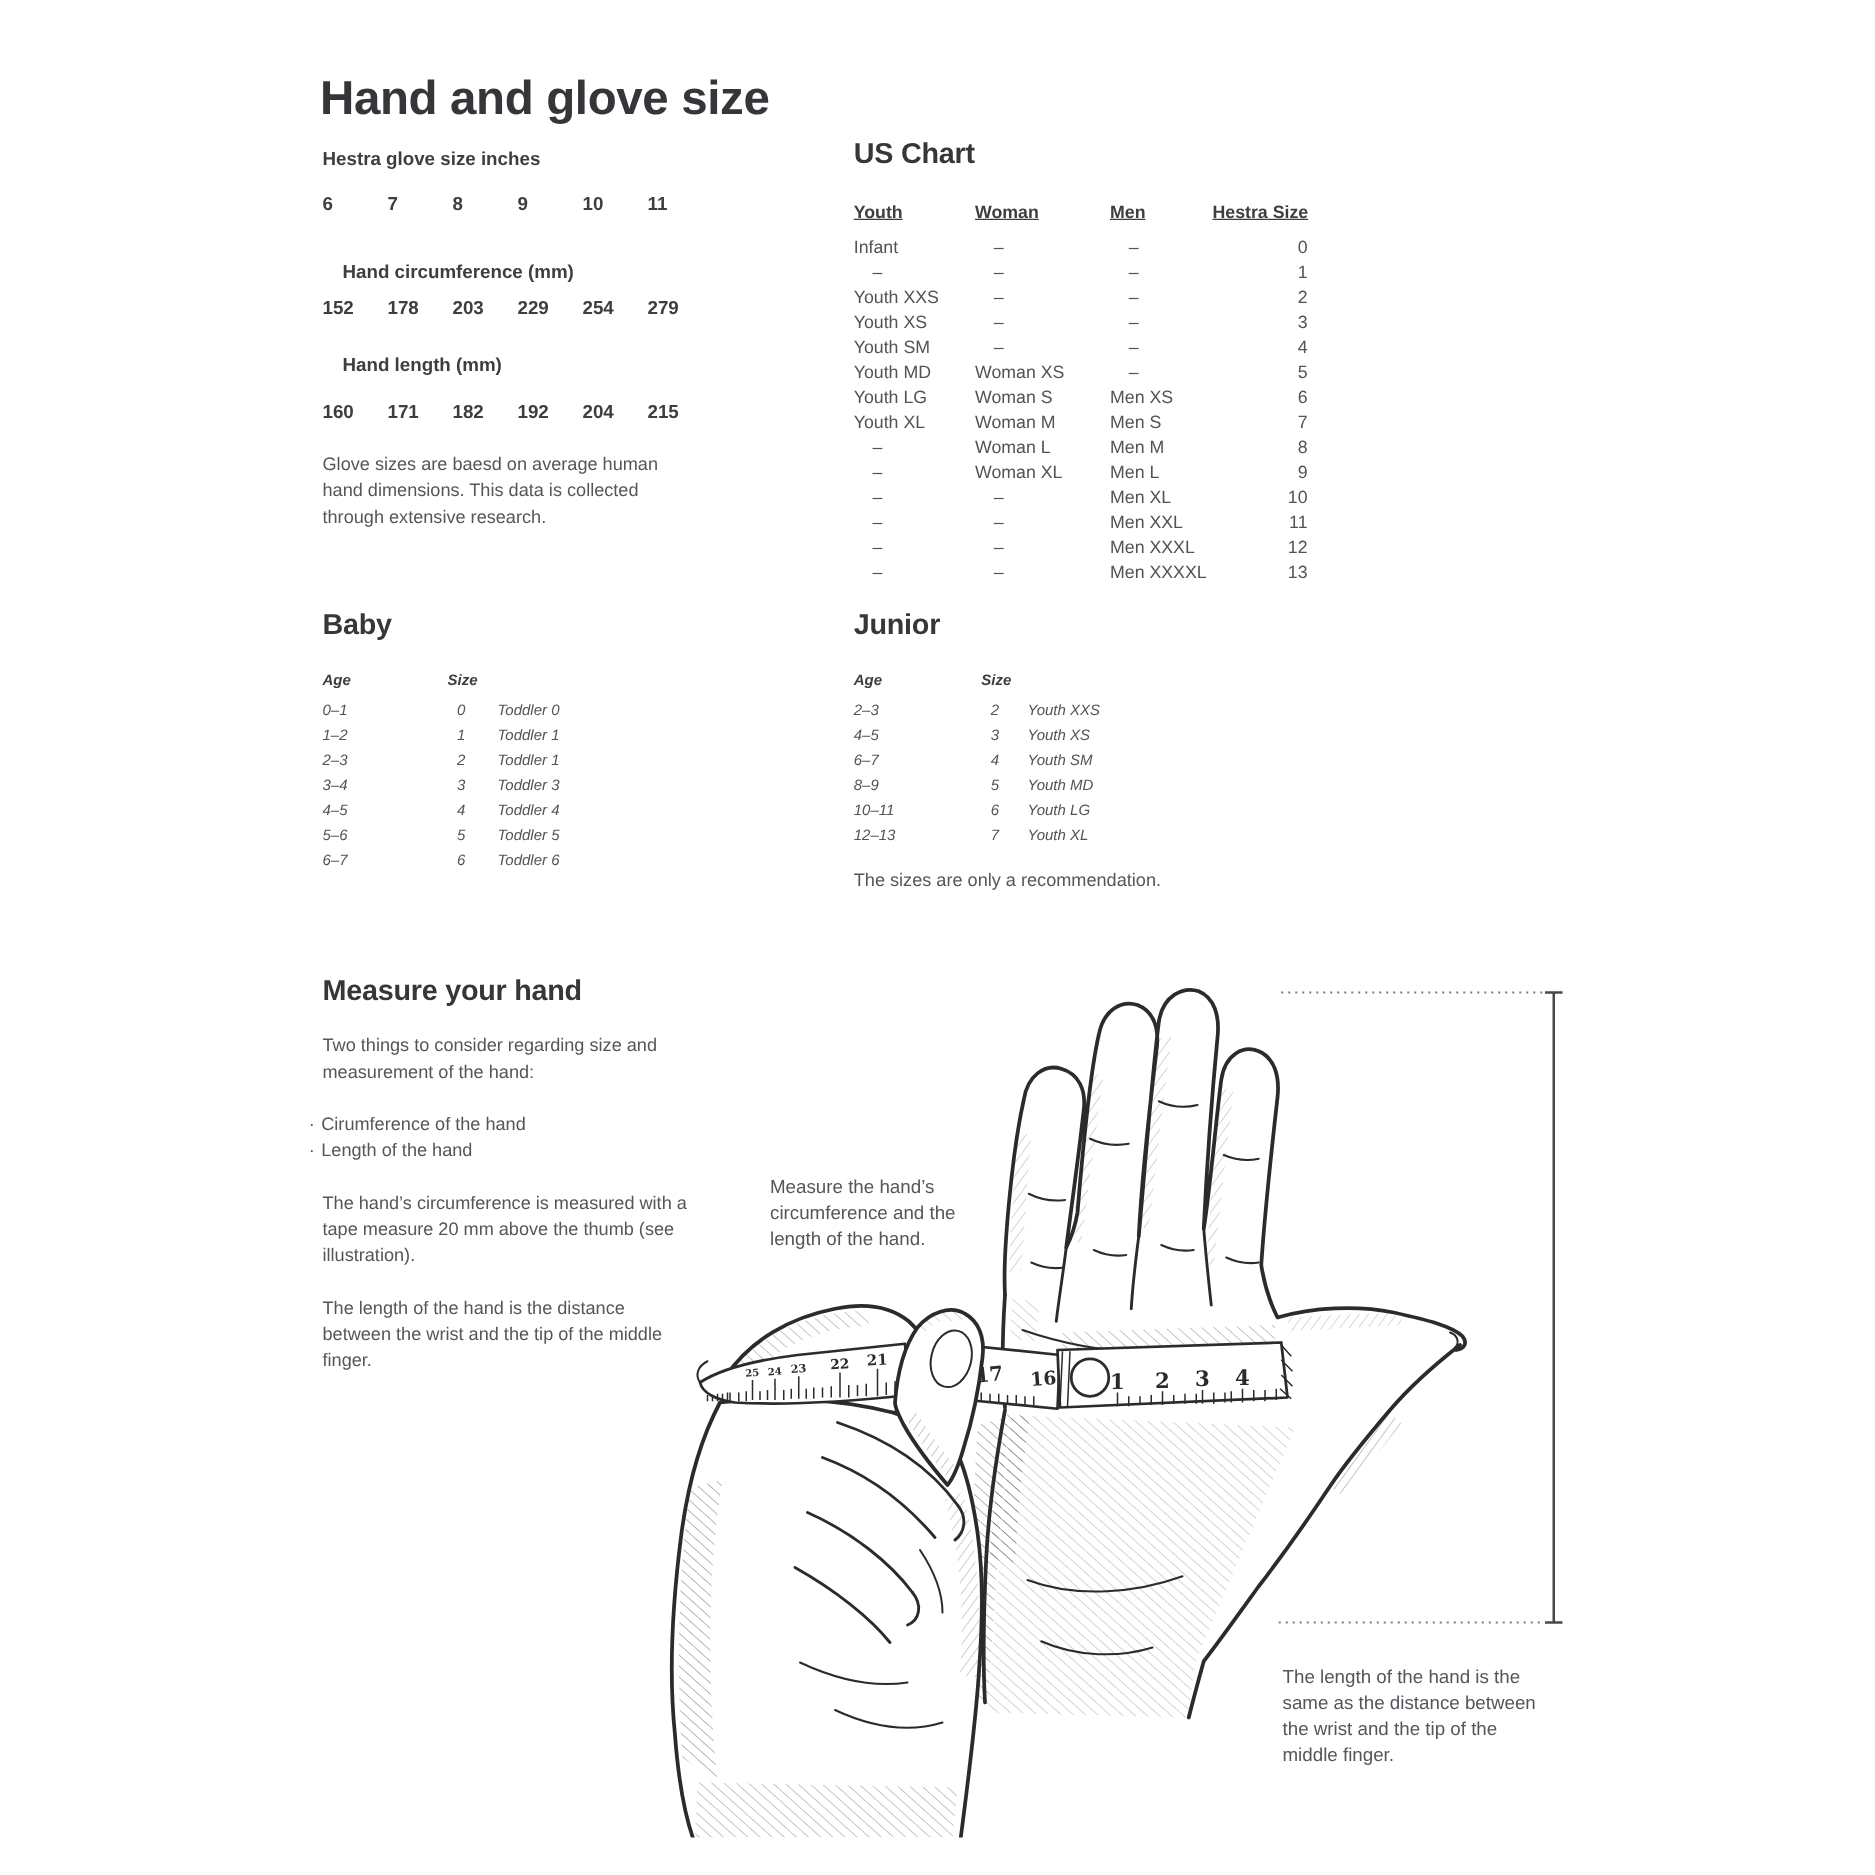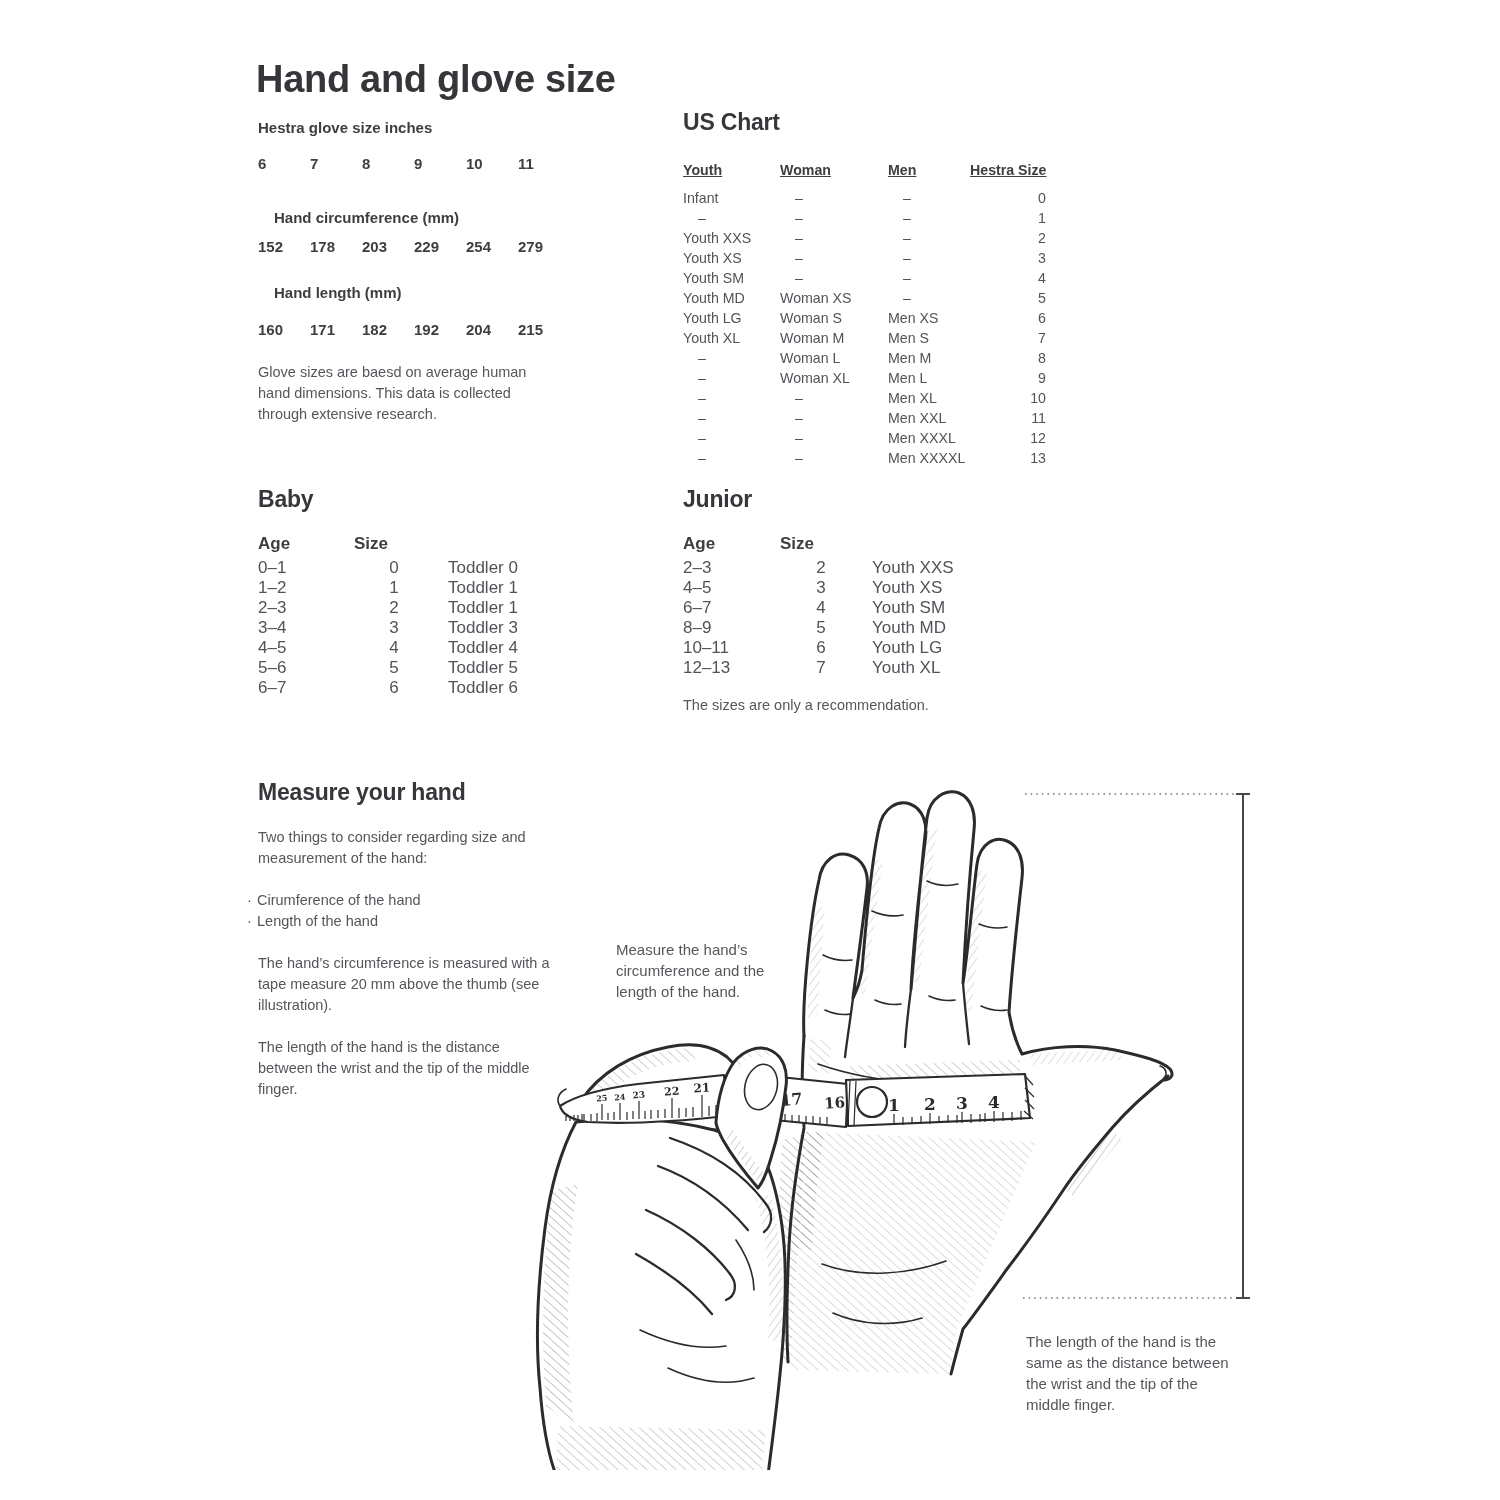--- a/index.html
+++ b/index.html
@@ -10,29 +10,29 @@
   .sec-title{font-size:23px;font-weight:700;color:#35373a;letter-spacing:-.2px;}
   .mini-label{font-size:15px;font-weight:700;color:#3c3e41;}
   .num-row{display:grid;grid-template-columns:repeat(6,52px);font-size:15px;font-weight:700;color:#3c3e41;}
   .body-text{font-size:14.5px;line-height:21px;color:#54565b;}
   
   .uc-head,.uc-row{display:grid;grid-template-columns:97px 108px 82px 76px;font-size:14.2px;line-height:20px;}
   .uc-head{font-weight:700;color:#3c3e41;margin-bottom:8px;text-decoration:underline;}
   .uc-row{color:#515359;}
   .c4{text-align:right;white-space:nowrap;}
   
-  .bj-head,.bj-row{display:grid;font-size:17px;line-height:20px;}
+  .bj-head,.bj-row{display:grid;font-size:12px;line-height:20px;font-style:italic;}
   .baby-cols{grid-template-columns:92px 38px auto;}
   .jun-cols{grid-template-columns:95px 36px auto;}
   .bj-head{font-weight:700;color:#3c3e41;margin-bottom:4px;}
-  .bj-row{color:#515359;gap:25px;}
+  .bj-row{color:#515359;}
   .c2{text-align:center;}
   .c3{padding-left:10px;}
   .jun-cols .c3{padding-left:8px;}
-  .bj-head .c2{text-align:right;padding-left:2px;}
+  .bj-head .c2{text-align:center;padding-left:2px;}
   
   #measure-body p{margin:0 0 21px 0;}
   .bullet-row{display:flex;line-height:21px;}
   .bullet-mark{width:10px;margin-left:-11px;flex:none;}
   .caption{font-size:15px;line-height:21px;color:#54565b;}
   
   .ol{fill:#fff;stroke:#2b2b2a;stroke-width:3;stroke-linejoin:round;stroke-linecap:round;}
   .ol2{fill:#fff;stroke:#2b2b2a;stroke-width:2.2;stroke-linejoin:round;stroke-linecap:round;}
   .fillonly{fill:#fff;stroke:none;}
   .ln{fill:none;stroke:#2b2b2a;stroke-width:3;stroke-linecap:round;stroke-linejoin:round;}

